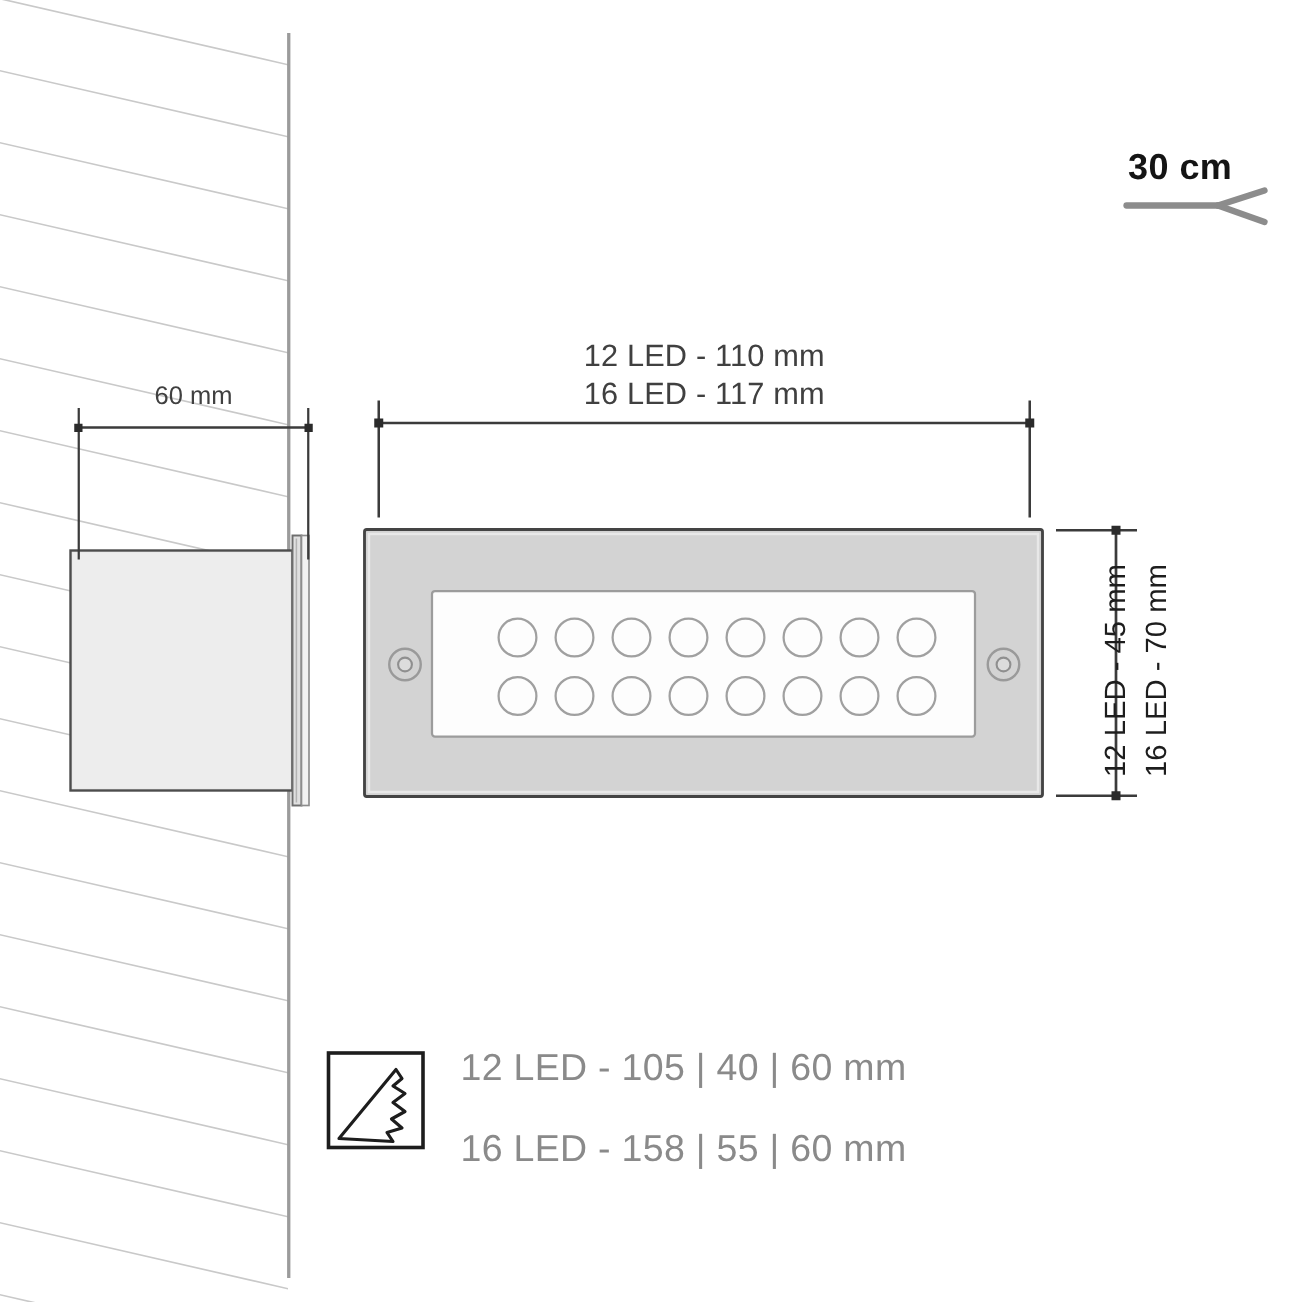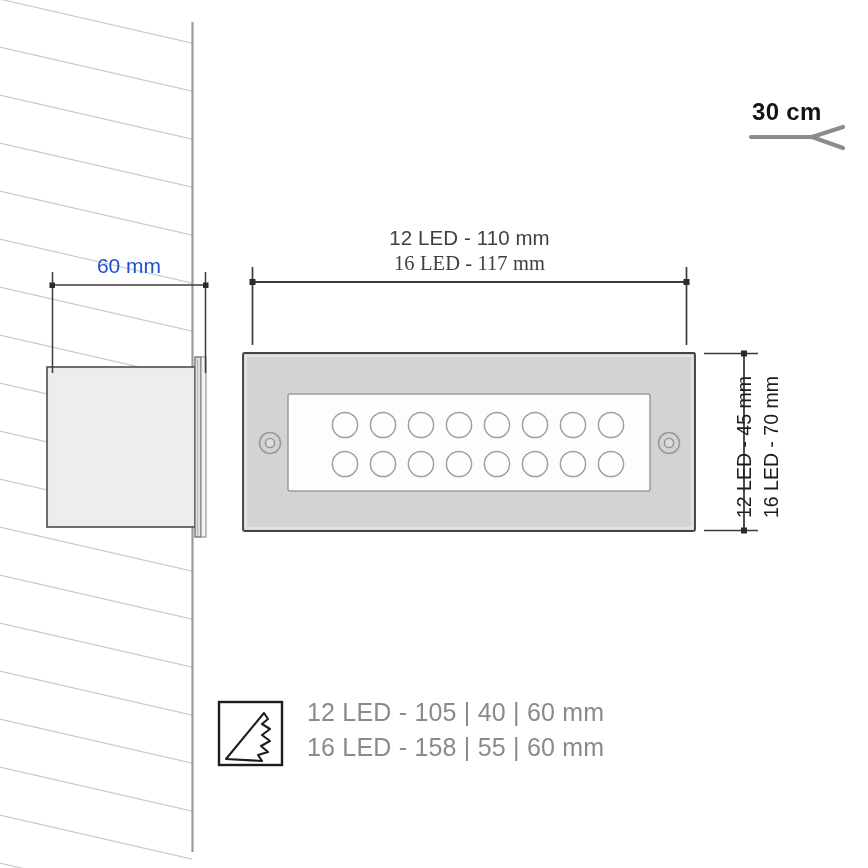--- a/index.html
+++ b/index.html
@@ -4,21 +4,21 @@
 <style>
   html,body{margin:0;padding:0;background:#ffffff;}
   body{width:868px;height:868px;overflow:hidden;
        font-family:"Liberation Sans","DejaVu Sans",sans-serif;}
   #stage{position:relative;width:868px;height:732px;background:#ffffff;}
   svg#drawing{position:absolute;left:0;top:0;width:868px;height:868px;display:block;}
 
   .lbl{position:absolute;white-space:nowrap;line-height:1;}
   .lbl-dark{color:#404040;font-size:20.5px;letter-spacing:0.1px;}
   .lbl-gray{color:#8a8a8a;font-size:25px;letter-spacing:0.2px;}
-  .lbl-dim{color:#1d4ed8;font-size:21px;}
+  .lbl-dim{color:#404040;font-size:17px;}
   .lbl-30{color:#141414;font-size:24px;font-weight:600;letter-spacing:0.3px;}
   .lbl-vert{color:#1d1d1d;font-size:19.5px;transform-origin:0 0;
             transform:rotate(-90deg);}
   .center{text-align:center;}
 </style>
 </head>
 <body>
 
 <div id="stage">
 
@@ -140,21 +140,21 @@
       <path d="M 226 759 L 264 713 L 268 719 L 262 724 L 270 729 L 262 735
                L 270 741 L 261 746 L 268 752 L 258 755 L 262 761 Z" fill="none" stroke="#1d1d1d" stroke-width="2.1" stroke-linejoin="round"></path>
     </g>
   </svg>
 
   <div class="lbl lbl-30" style="left:752px;top:100px;">30 cm</div>
 
   <div class="lbl lbl-dim center" style="left:52px;top:255px;width:154px;">60 mm</div>
 
   <div class="lbl lbl-dark center" style="left:252px;top:228px;width:435px;">12 LED - 110 mm</div>
-  <div class="lbl lbl-dark center" style="left:252px;top:253px;width:435px;font-family:Liberation Serif, serif;">16 LED - 117 mm</div>
+  <div class="lbl lbl-dark center" style="left:252px;top:253px;width:435px;">16 LED - 117 mm</div>
 
   <div class="lbl lbl-vert" style="left:735px;top:518px;">12 LED - 45 mm</div>
   <div class="lbl lbl-vert" style="left:762px;top:518px;">16 LED - 70 mm</div>
 
   <div class="lbl lbl-gray" style="left:307px;top:700px;">12 LED - 105 | 40 | 60 mm</div>
-  <div class="lbl lbl-gray" style="left:307px;top:735px;">16 LED - 158 | 55 | 60 mm</div>
+  <div class="lbl lbl-gray" style="left:307px;top:754px;">16 LED - 158 | 55 | 60 mm</div>
 
 </div>
 
 </body></html>

